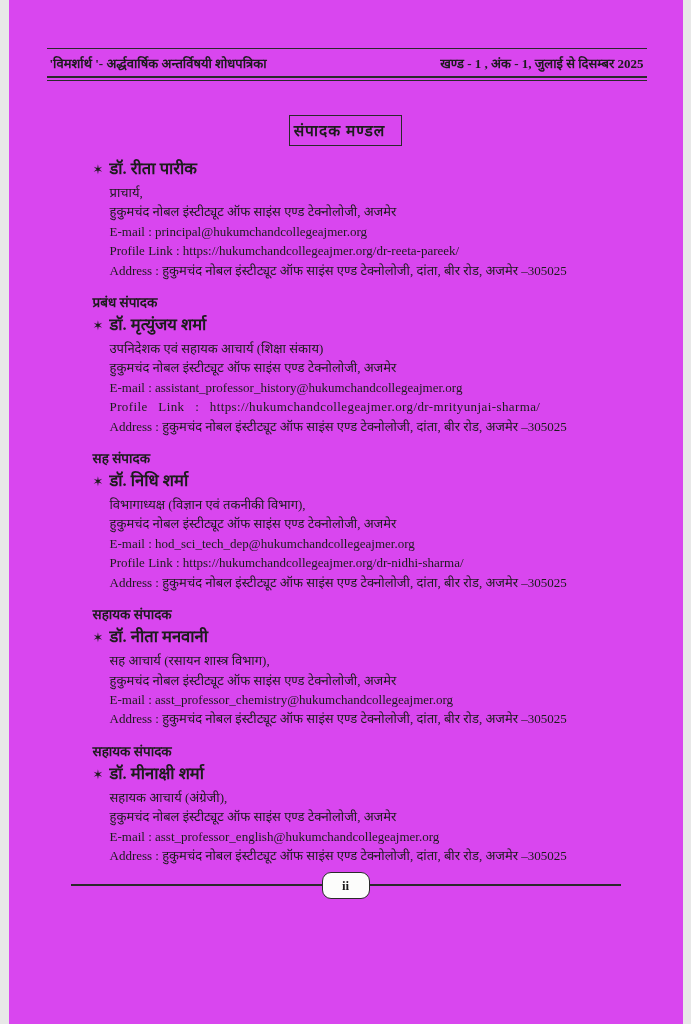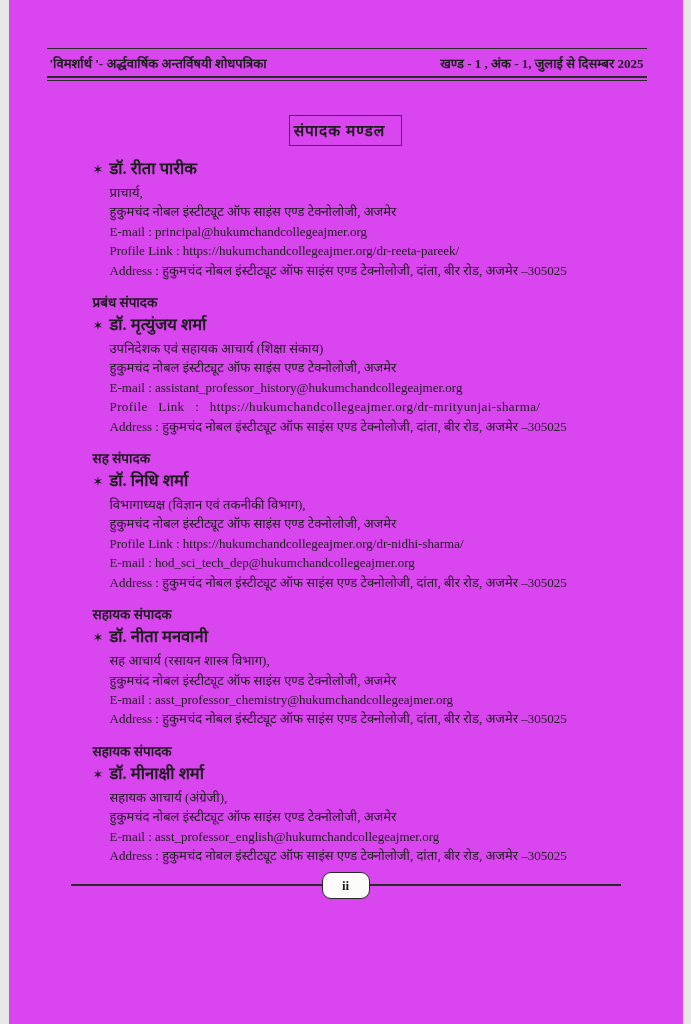--- a/index.html
+++ b/index.html
@@ -131,22 +131,22 @@
 
   <section class="editor">
     <h3 class="role">सह संपादक</h3>
     <div class="name-row">
       <span class="star">✶</span>
       <span class="name">डॉ. निधि शर्मा</span>
     </div>
     <div class="details">
           <div class="dline">विभागाध्यक्ष (विज्ञान एवं तकनीकी विभाग),</div>
           <div class="dline">हुकुमचंद नोबल इंस्टीट्यूट ऑफ साइंस एण्ड टेक्नोलोजी, अजमेर</div>
+          <div class="dline">E-mail : hod_sci_tech_dep@hukumchandcollegeajmer.org</div>
           <div class="dline">Profile Link : https://hukumchandcollegeajmer.org/dr-nidhi-sharma/</div>
-          <div class="dline">E-mail : hod_sci_tech_dep@hukumchandcollegeajmer.org</div>
           <div class="dline">Address : हुकुमचंद नोबल इंस्टीट्यूट ऑफ साइंस एण्ड टेक्नोलोजी, दांता, बीर रोड, अजमेर –305025</div>
         </div>
   </section>
 
   <section class="editor">
     <h3 class="role">सहायक संपादक</h3>
     <div class="name-row">
       <span class="star">✶</span>
       <span class="name">डॉ. नीता मनवानी</span>
     </div>

